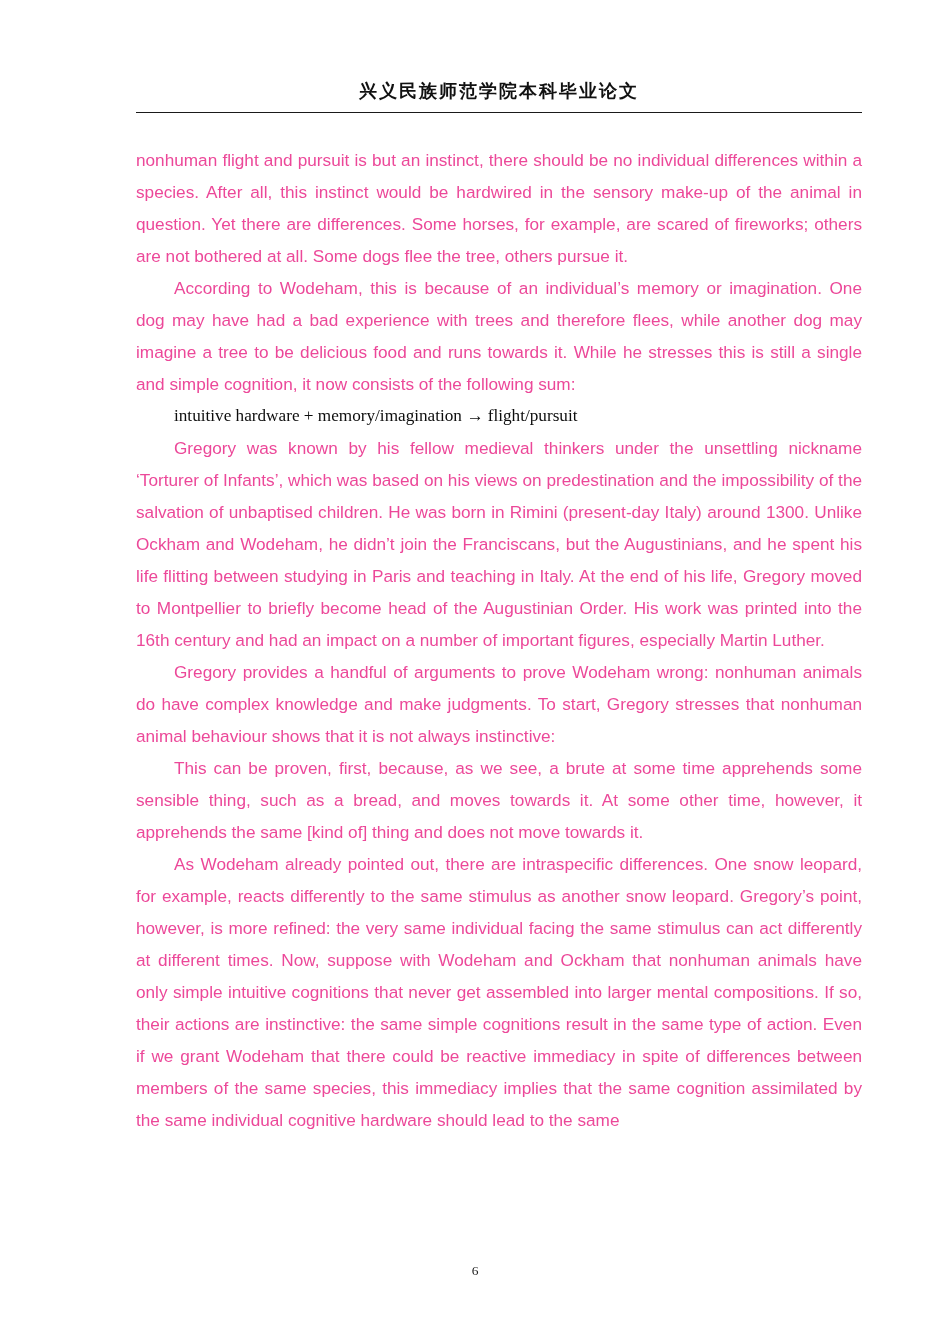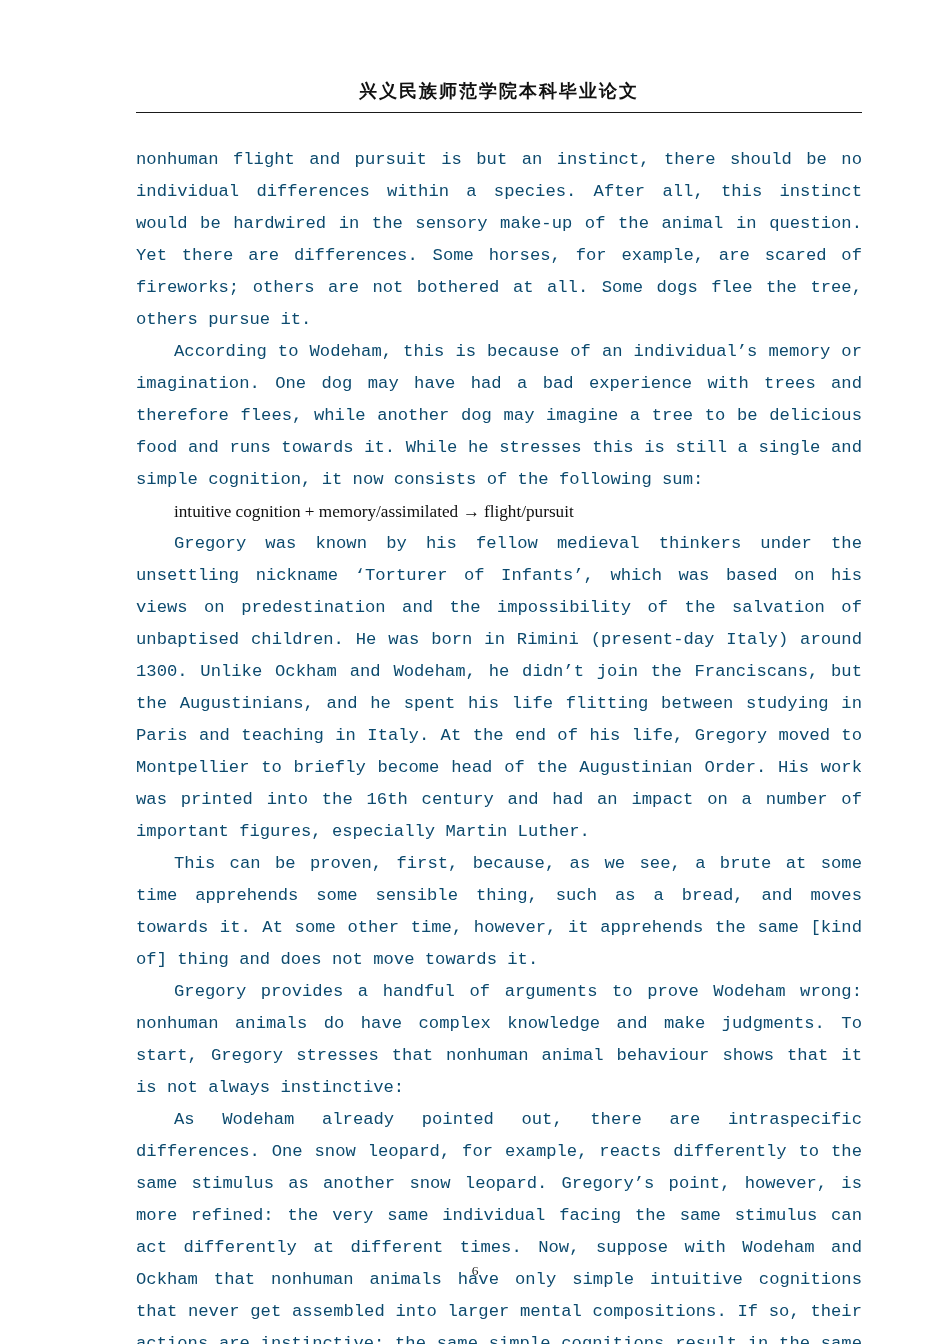--- a/index.html
+++ b/index.html
@@ -45,24 +45,24 @@
   }
 
   
   .content {
     position: absolute;
     left: 136px;
     top: 128px;
     width: 726px;
   }
   .para {
-    font-family: Liberation Mono, monospace;
+    font-family: Liberation Sans, sans-serif;
     font-size: 17.2px;
     line-height: 32px;
-    color: #0c4a6e;
+    color: #ec4899;
     text-align: justify;
     text-justify: inter-word;
     margin: 0;
     text-indent: 38px;
     hyphens: none;
     -webkit-hyphens: none;
   }
   .para.no-indent {
     text-indent: 0;
   }
@@ -101,28 +101,28 @@
     <div class="header-title">兴义民族师范学院本科毕业论文</div>
   </div>
   <div class="header-rule"></div>
 
   <div class="content">
 
     <p class="para no-indent">nonhuman flight and pursuit is but an instinct, there should be no individual differences within a species. After all, this instinct would be hardwired in the sensory make-up of the animal in question. Yet there are differences. Some horses, for example, are scared of fireworks; others are not bothered at all. Some dogs flee the tree, others pursue it.</p>
 
     <p class="para">According to Wodeham, this is because of an individual’s memory or imagination. One dog may have had a bad experience with trees and therefore flees, while another dog may imagine a tree to be delicious food and runs towards it. While he stresses this is still a single and simple cognition, it now consists of the following sum:</p>
 
-    <p class="formula-line">intuitive cognition + memory/assimilated → flight/pursuit</p>
+    <p class="formula-line">intuitive hardware + memory/imagination → flight/pursuit</p>
 
 
     <p class="para">Gregory was known by his fellow medieval thinkers under the unsettling nickname ‘Torturer of Infants’, which was based on his views on predestination and the impossibility of the salvation of unbaptised children. He was born in Rimini (present-day Italy) around 1300. Unlike Ockham and Wodeham, he didn’t join the Franciscans, but the Augustinians, and he spent his life flitting between studying in Paris and teaching in Italy. At the end of his life, Gregory moved to Montpellier to briefly become head of the Augustinian Order. His work was printed into the 16th century and had an impact on a number of important figures, especially Martin Luther.</p>
 
+    <p class="para">Gregory provides a handful of arguments to prove Wodeham wrong: nonhuman animals do have complex knowledge and make judgments. To start, Gregory stresses that nonhuman animal behaviour shows that it is not always instinctive:</p>
+
     <p class="para">This can be proven, first, because, as we see, a brute at some time apprehends some sensible thing, such as a bread, and moves towards it. At some other time, however, it apprehends the same [kind of] thing and does not move towards it.</p>
-
-    <p class="para">Gregory provides a handful of arguments to prove Wodeham wrong: nonhuman animals do have complex knowledge and make judgments. To start, Gregory stresses that nonhuman animal behaviour shows that it is not always instinctive:</p>
 
     <p class="para">As Wodeham already pointed out, there are intraspecific differences. One snow leopard, for example, reacts differently to the same stimulus as another snow leopard. Gregory’s point, however, is more refined: the very same individual facing the same stimulus can act differently at different times. Now, suppose with Wodeham and Ockham that nonhuman animals have only simple intuitive cognitions that never get assembled into larger mental compositions. If so, their actions are instinctive: the same simple cognitions result in the same type of action. Even if we grant Wodeham that there could be reactive immediacy in spite of differences between members of the same species, this immediacy implies that the same cognition assimilated by the same individual cognitive hardware should lead to the same</p>
 
   </div>
 
   <div class="page-footer">
     <div class="folio">6</div>
   </div>
 
 </div>

